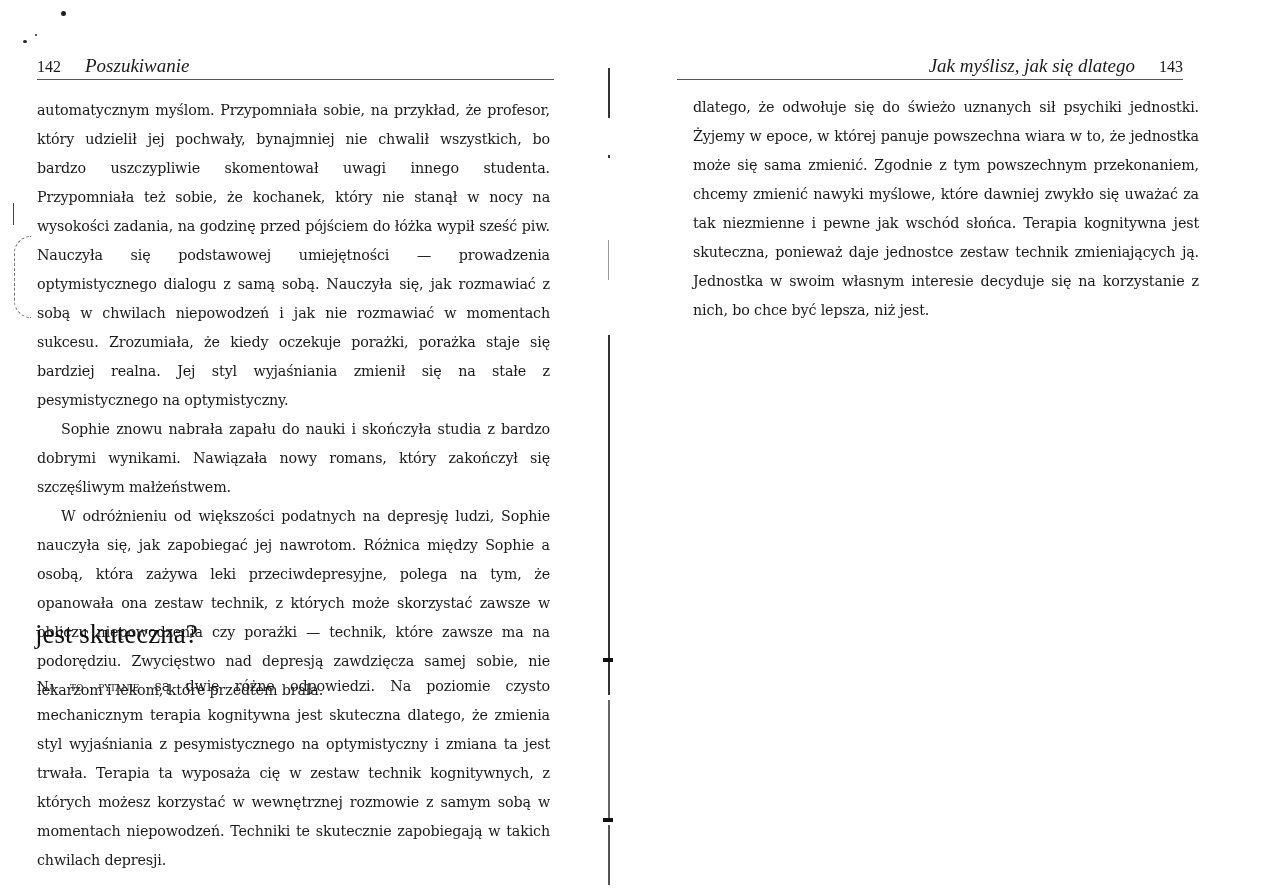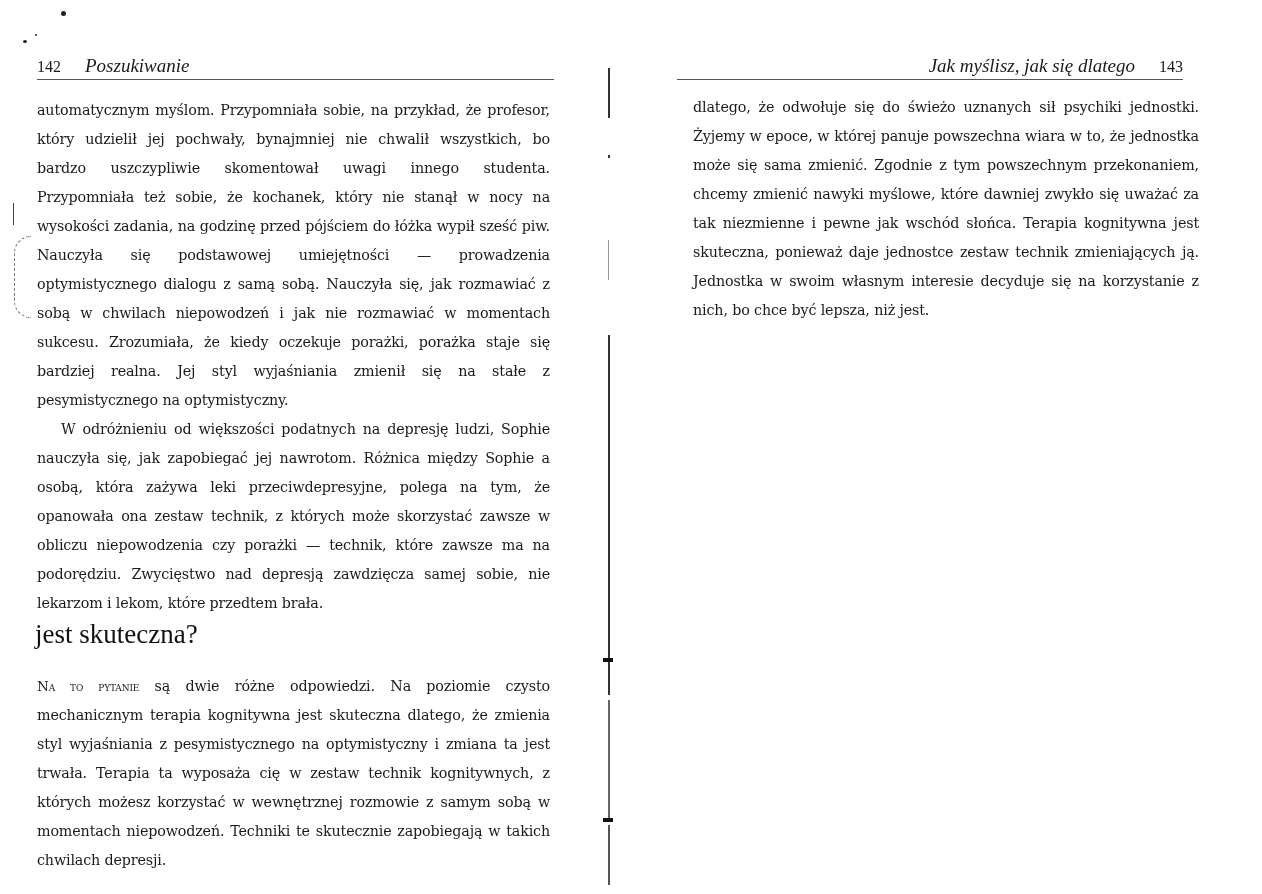--- a/index.html
+++ b/index.html
@@ -71,20 +71,21 @@
 
 <section class="page page-left">
   <header class="running-head">
     <span class="folio">142</span>
     <span class="head-title">Poszukiwanie</span>
   </header>
   <div class="rule"></div>
 
   <div class="textblock b1">
     <p>automatycznym myślom. Przypomniała sobie, na przykład, że profesor, który udzielił jej pochwały, bynajmniej nie chwalił wszystkich, bo bardzo uszczypliwie skomentował uwagi innego studenta. Przypomniała też sobie, że kochanek, który nie stanął w nocy na wysokości zadania, na godzinę przed pójściem do łóżka wypił sześć piw. Nauczyła się podstawowej umiejętności — prowadzenia optymistycznego dialogu z samą sobą. Nauczyła się, jak rozmawiać z sobą w chwilach niepowodzeń i jak nie rozmawiać w momentach sukcesu. Zrozumiała, że kiedy oczekuje porażki, porażka staje się bardziej realna. Jej styl wyjaśniania zmienił się na stałe z pesymistycznego na optymistyczny.</p>
+    <p class="indent">Sophie znowu nabrała zapału do nauki i skończyła studia z bardzo dobrymi wynikami. Nawiązała nowy romans, który zakończył się szczęśliwym małżeństwem.</p>
     <p class="indent">W odróżnieniu od większości podatnych na depresję ludzi, Sophie nauczyła się, jak zapobiegać jej nawrotom. Różnica między Sophie a osobą, która zażywa leki przeciwdepresyjne, polega na tym, że opanowała ona zestaw technik, z których może skorzystać zawsze w obliczu niepowodzenia czy porażki — technik, które zawsze ma na podorędziu. Zwycięstwo nad depresją zawdzięcza samej sobie, nie lekarzom i lekom, które przedtem brała.</p>
   </div>
 
   <h2 class="section-heading">
     <br>
     <span>jest skuteczna?</span>
   </h2>
 
   <div class="textblock b2">
     <p><span class="smallcaps">Na to pytanie</span><span> są dwie różne odpowiedzi. Na poziomie czysto mechanicznym terapia kognitywna jest skuteczna dlatego, że zmienia styl wyjaśniania z pesymistycznego na optymistyczny i zmiana ta jest trwała. Terapia ta wyposaża cię w zestaw technik kognitywnych, z których możesz korzystać w wewnętrznej rozmowie z samym sobą w momentach niepowodzeń. Techniki te skutecznie zapobiegają w takich chwilach depresji.</span></p>

